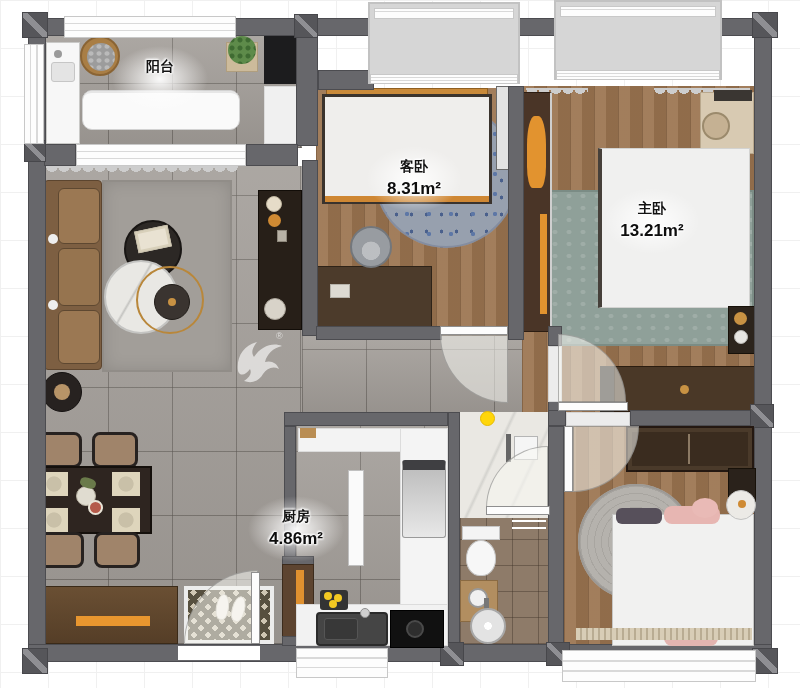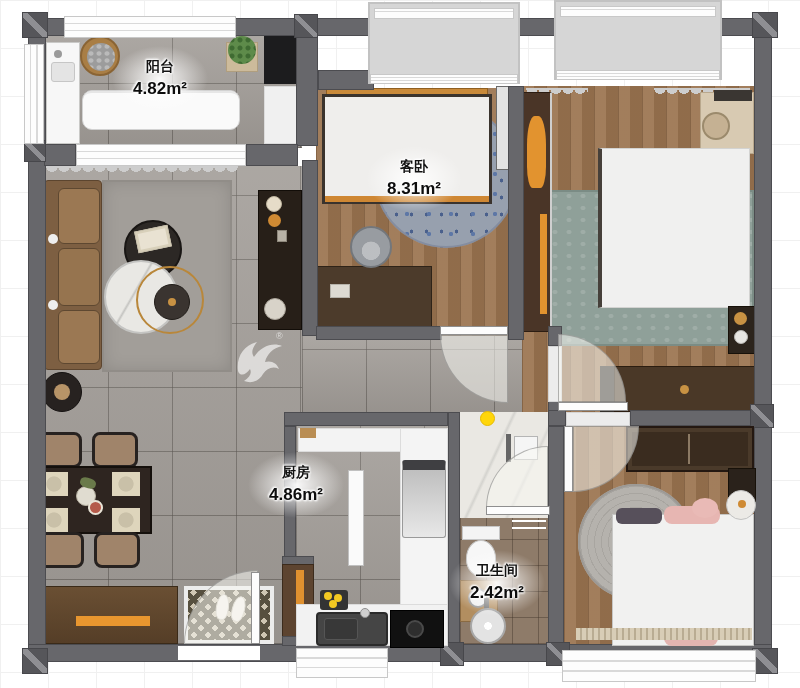--- a/index.html
+++ b/index.html
@@ -266,31 +266,30 @@
       <svg width="56" height="56" viewBox="0 0 56 56">
         <path d="M8 38 C6 24 14 12 27 9 C22 15 21 20 24 24 C31 13 43 9 52 13 C43 15 37 21 35 29 C41 27 47 30 49 36 C43 33 37 35 33 41 C29 48 22 51 14 48 C20 44 22 40 20 36 C16 42 10 44 8 38 Z" fill="#ffffff"></path>
       </svg>
       <span class="wm-reg">®</span>
     </div>
   </div>
 
   <div class="abs room-label" style="left:160px;top:58px;">
     <div class="halo"></div>
     <div class="rname">阳台</div>
-    <div class="rarea">4.82m²</div>
   </div>
   <div class="abs room-label" style="left:414px;top:158px;">
     <div class="halo"></div>
     <div class="rname">客卧</div>
     <div class="rarea">8.31m²</div>
   </div>
-  <div class="abs room-label" style="left:296px;top:464px;">
+  <div class="abs room-label" style="left:652px;top:200px;">
+    <div class="halo"></div>
+    <div class="rname">主卧</div>
+    <div class="rarea">13.21m²</div>
+  </div>
+  <div class="abs room-label" style="left:296px;top:508px;">
     <div class="halo"></div>
     <div class="rname">厨房</div>
     <div class="rarea">4.86m²</div>
   </div>
-  <div class="abs room-label" style="left:497px;top:562px;">
-    <div class="halo"></div>
-    <div class="rname">卫生间</div>
-    <div class="rarea">2.42m²</div>
-  </div>
 
 </div>
 
 </body></html>

